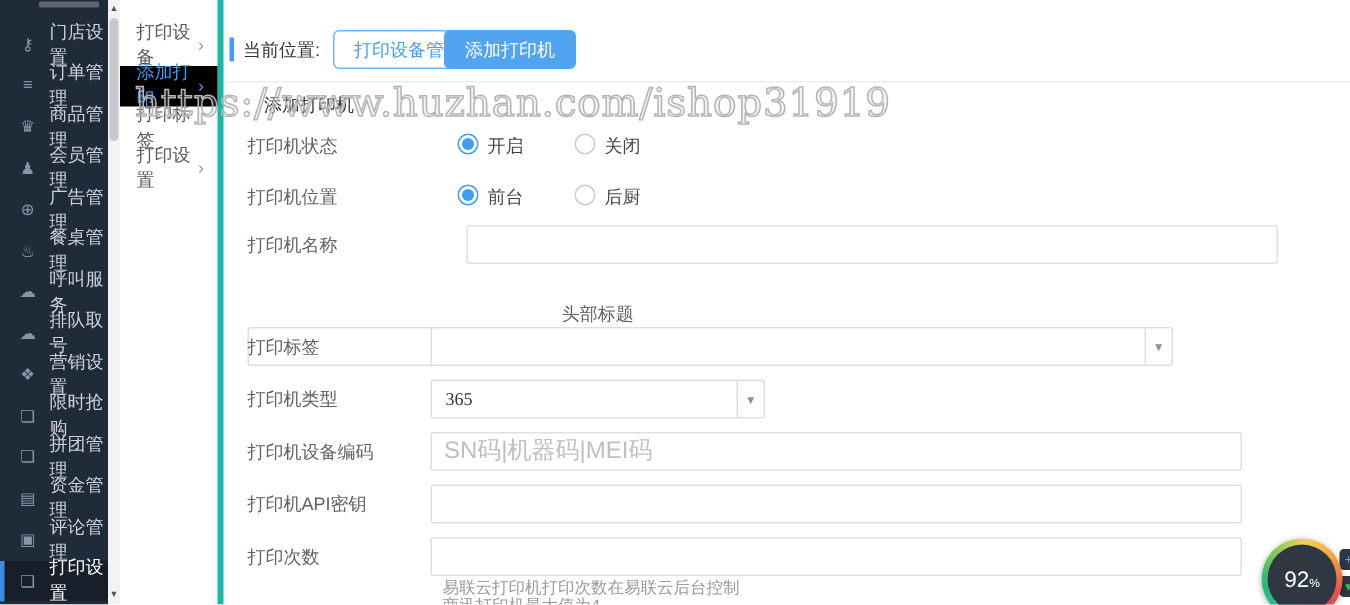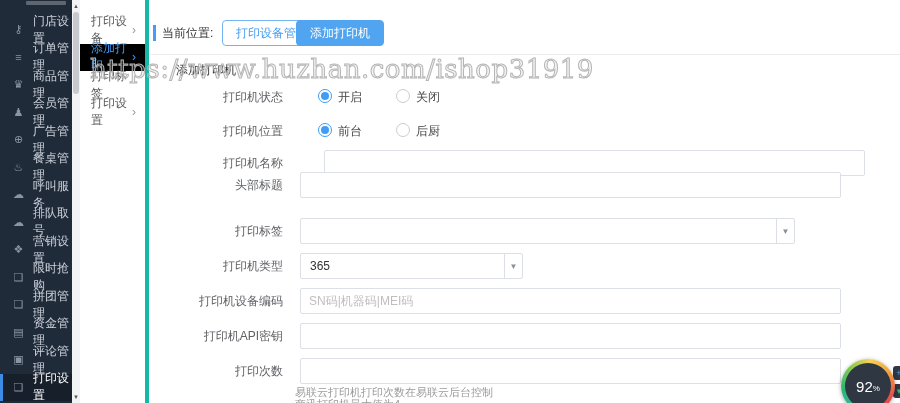--- a/index.html
+++ b/index.html
@@ -31,22 +31,22 @@
   .main { position:absolute; left:150px; top:0; right:0; bottom:0; background:#fff;padding-left:15px; }
   .crumb-bar { position:absolute; left:3px; top:25px; width:3px; height:16px; background:#459df5; }
   .crumb-label { position:absolute; left:12px; top:20px; line-height:26px; color:#333; }
   .btn { position:absolute; top:20px; height:26px; line-height:24px; padding:0 13px; border-radius:4px; font-size:12px; cursor:pointer; }
   .btn.outline { left:72px; background:#fff; border:1px solid #74b4f2; color:#459df5; }
   .btn.primary { left:146px; background:#51a5f0; border:1px solid #51a5f0; color:#fff; }
   .hdr-divider { position:absolute; left:0; right:0; top:54px; height:1px; background:#ededed; }
   .form-title { position:absolute; left:26px; top:62px; color:#333; }
   
   .form-row { position:absolute; left:15px; display:flex; align-items:center; }
-  .f-label { width:118px; text-align:right; margin-right:17px; color:#606266; flex:none; }
-  .t-input { width:541px; height:26px; border:1px solid #dcdfe6; border-radius:2px; background:#fff; padding:0 8px; font-size:12px; color:#333; font-family:inherit; }
+  .f-label { width:118px; text-align:left; margin-right:4px; color:#606266; flex:none; }
+  .t-input { width:541px; height:26px; border:1px solid #dcdfe6; border-radius:2px; background:#fff; padding:0 8px; font-size:16px; color:#333; font-family:inherit; }
   .t-input::placeholder { color:#bfbfbf; }
   .select { height:26px; border:1px solid #dcdfe6; border-radius:2px; background:#fff; display:flex; align-items:center; cursor:pointer; }
   .select .val { flex:1; padding:0 9px; color:#333; }
   .select .arrow-box { width:18px; align-self:stretch; border-left:1px solid #dcdfe6; display:flex; align-items:center; justify-content:center; color:#8a8f99; font-size:8px; }
   .radio { width:14px; height:14px; border-radius:50%; border:1px solid #c9ccd4; background:#fff; display:inline-flex; align-items:center; justify-content:center; margin:0 6px 0 0; cursor:pointer; flex:none; }
   .radio.checked { border-color:#3f9cf7; }
   .radio.checked .dot { width:8px; height:8px; border-radius:50%; background:#3f9cf7; }
   .opt { color:#454545; margin-right:34px; }
   .rad-pad { margin-left:18px; display:flex; align-items:flex-start; }
   .help { position:absolute; left:145px; top:386px; color:#9a9a9a; font-size:11px; line-height:12px; }
@@ -190,34 +190,34 @@
       <span class="radio"></span>
       <span class="opt">后厨</span>
     </span>
   </div>
 
   <div class="form-row" style="top:150px;gap:24px;">
     <span class="f-label">打印机名称</span>
     <input class="t-input" value="" style="">
   </div>
 
-  <div class="form-row" style="top:172px;">
+  <div class="form-row" style="top:201px;flex-direction:column;">
     <span class="f-label">头部标题</span>
     <input class="t-input" value="" style="">
   </div>
 
   <div class="form-row" style="top:218px;">
     <span class="f-label">打印标签</span>
     <div class="select" style="width:495px;">
       <span class="val"></span>
       <span class="arrow-box">▼</span>
     </div>
   </div>
 
-  <div class="form-row" style="top:253px;">
+  <div class="form-row" style="top:253px;font-family:Liberation Serif, serif;">
     <span class="f-label">打印机类型</span>
     <div class="select" style="width:223px;">
       <span class="val">365</span>
       <span class="arrow-box">▼</span>
     </div>
   </div>
 
   <div class="form-row" style="top:288px;">
     <span class="f-label">打印机设备编码</span>
     <input class="t-input" placeholder="SN码|机器码|MEI码" style="">

